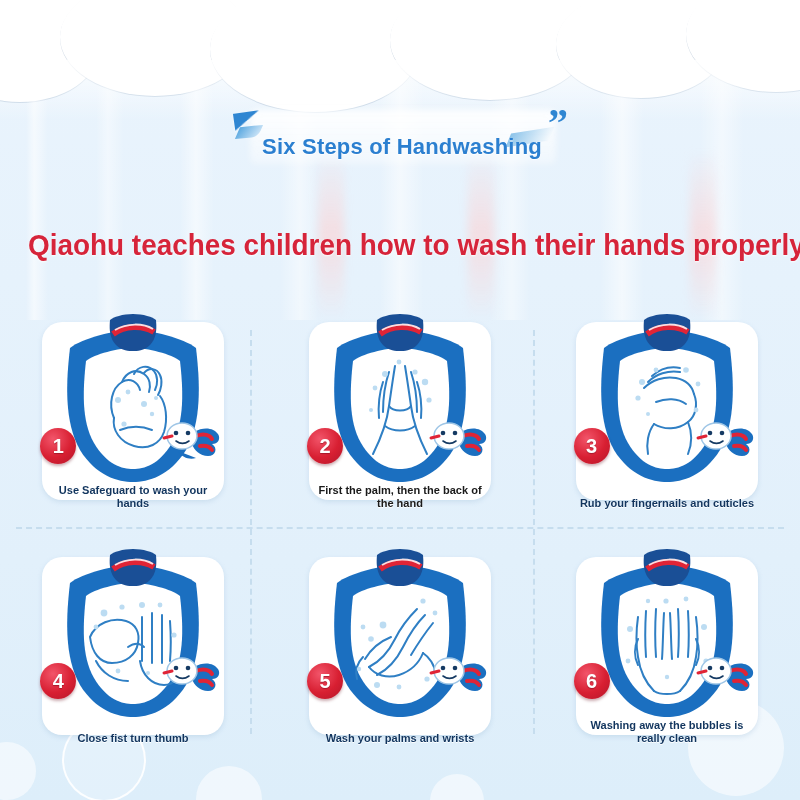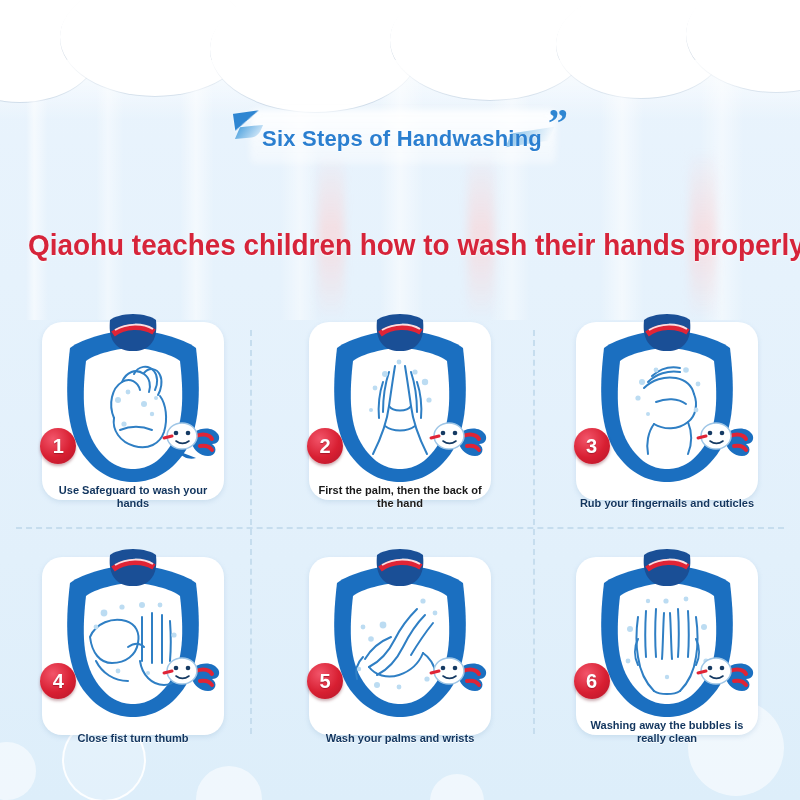--- a/index.html
+++ b/index.html
@@ -98,21 +98,21 @@
     position:absolute;right:4px;top:4px;
     font-size:40px;line-height:30px;font-weight:bold;color:#2f86d2;
     font-family:"Liberation Serif", serif;
   }
   .quote-right-swipe{
     position:absolute;right:22px;top:26px;width:40px;height:14px;
     background:linear-gradient(100deg,rgba(120,185,230,.85),rgba(210,234,250,0));
     transform:skewX(-30deg) rotate(-10deg);
   }
   .title-text{
-    position:absolute;left:0;top:22px;width:340px;text-align:center;
+    position:absolute;left:0;top:30px;width:340px;text-align:center;
     font-size:22px;font-weight:bold;color:#2b7fd0;
     letter-spacing:.2px;
     text-shadow:0 1px 1px rgba(255,255,255,.95);
   }
 
   
   .headline{
     position:absolute;left:0;top:228px;width:800px;text-align:center;
     font-size:30px;font-weight:bold;color:#d6243a;
     transform:scaleX(.93);

